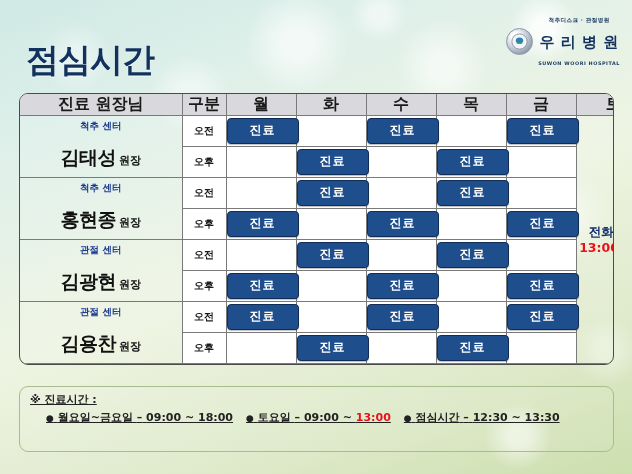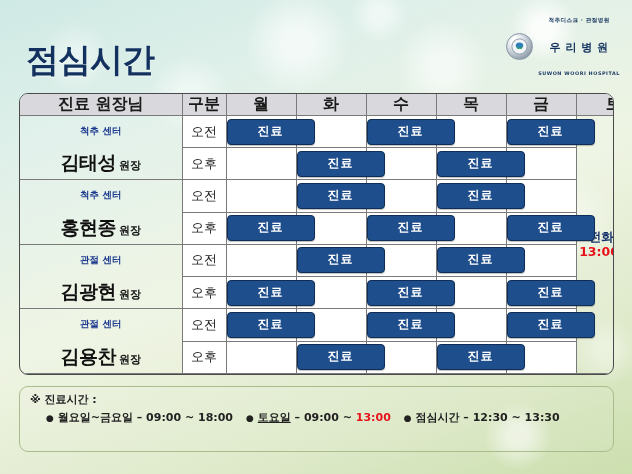--- a/index.html
+++ b/index.html
@@ -33,21 +33,21 @@
   .logo{position:absolute;right:12px;top:18px;display:flex;align-items:center;gap:5px;}
   .logo-mark{
     width:25px;height:25px;border-radius:50%;
     background:radial-gradient(circle at 35% 32%,#ffffff 0 18%,#cfd6de 42%,#9aa6b4 70%,#6d7b8c 100%);
     border:1px solid #8b97a6;
     display:flex;align-items:center;justify-content:center;flex:none;
   }
   .logo-mark svg{display:block;}
   .logo-txt{display:flex;flex-direction:column;align-items:center;line-height:1;}
   .logo-top{font-size:5.6px;color:#1d3a63;letter-spacing:.4px;font-weight:bold;white-space:nowrap;}
-  .logo-main{font-size:11px;font-weight:bold;color:#12315e;letter-spacing:.5px;white-space:nowrap;margin:18px 0;}
+  .logo-main{font-size:15px;font-weight:bold;color:#12315e;letter-spacing:.5px;white-space:nowrap;margin:11px 0;}
   .logo-sub{font-size:4.9px;color:#1d3a63;letter-spacing:.55px;font-weight:bold;white-space:nowrap;}
   
   .card{
     position:absolute;left:19px;top:93px;width:595px;
     border:1.5px solid #4b4b4b;border-radius:9px;
     background:rgba(255,255,255,.10);
     overflow:hidden;
     box-sizing:border-box;
   }
   table{border-collapse:collapse;width:100%;table-layout:fixed;}
@@ -56,47 +56,47 @@
     height:21px;background:#d9d9dd;color:#1a1a1a;
     font-size:16px;font-weight:bold;border-top:none;
   }
   thead th:first-child{border-left:none;}
   thead th:last-child{border-right:none;}
   .c-doc{width:162px;}
   .c-part{width:44px;}
   .c-day{width:70px;}
   .c-sat{width:75px;}
   td.doc{
-    background:transparent;border-left:none;padding:10px 0 3px;
+    background:transparent;border-left:none;padding:2px 0 3px;
   }
   td.part{
-    background:#ffffff;font-size:13px;font-weight:normal;color:#1a1a1a;height:30px;
+    background:#ffffff;font-size:10px;font-weight:bold;color:#1a1a1a;height:30px;
   }
   td.day{background:#ffffff;height:30px;}
   td.sat{background:transparent;border-right:none;}
   .center-name{font-size:9.5px;font-weight:bold;color:#1d3a8f;line-height:1.1;}
   .doc-line{margin-top:14px;white-space:nowrap;}
   .doc-name{font-size:19px;font-weight:bold;color:#111;letter-spacing:-.5px;}
   .doc-role{font-size:11px;font-weight:bold;color:#111;margin-left:3px;}
   .badge{
-    display:inline-block;min-width:46px;padding:3px 20px 4px;
+    display:inline-block;min-width:46px;padding:3px 12px 4px;
     background:#1f4e8c;border:1px solid #0f2d57;border-radius:4px;
     color:#fff;font-size:12px;font-weight:bold;letter-spacing:1px;
     box-shadow:0 1px 1px rgba(0,0,0,.25);
   }
   .sat-note1{font-size:12.5px;font-weight:bold;color:#13306b;line-height:1.25;}
   .sat-note2{font-size:12.5px;font-weight:bold;color:#e8131a;line-height:1.25;}
   
   .notes{
     position:absolute;left:19px;top:386px;width:595px;height:66px;
     border:1.5px solid #a9bd8c;border-radius:9px;
     box-sizing:border-box;padding:7px 0 0 10px;
     background:rgba(255,255,255,.06);
   }
-  .note-row{font-size:11px;font-weight:bold;color:#222;line-height:1.15;white-space:nowrap;}
+  .note-row{font-size:11px;font-weight:bold;color:#222;line-height:1.15;white-space:nowrap;text-decoration:underline;}
   .note-row.l1{margin-bottom:5px;}
   .note-row.l2{padding-left:16px;margin-bottom:5px;}
   .note-row.l3{}
   .bullet{font-size:9px;}
   .gap{display:inline-block;width:13px;}
   .red{color:#e8131a;}
   .ul{text-decoration:underline;}
 </style>
 </head>
 <body>

